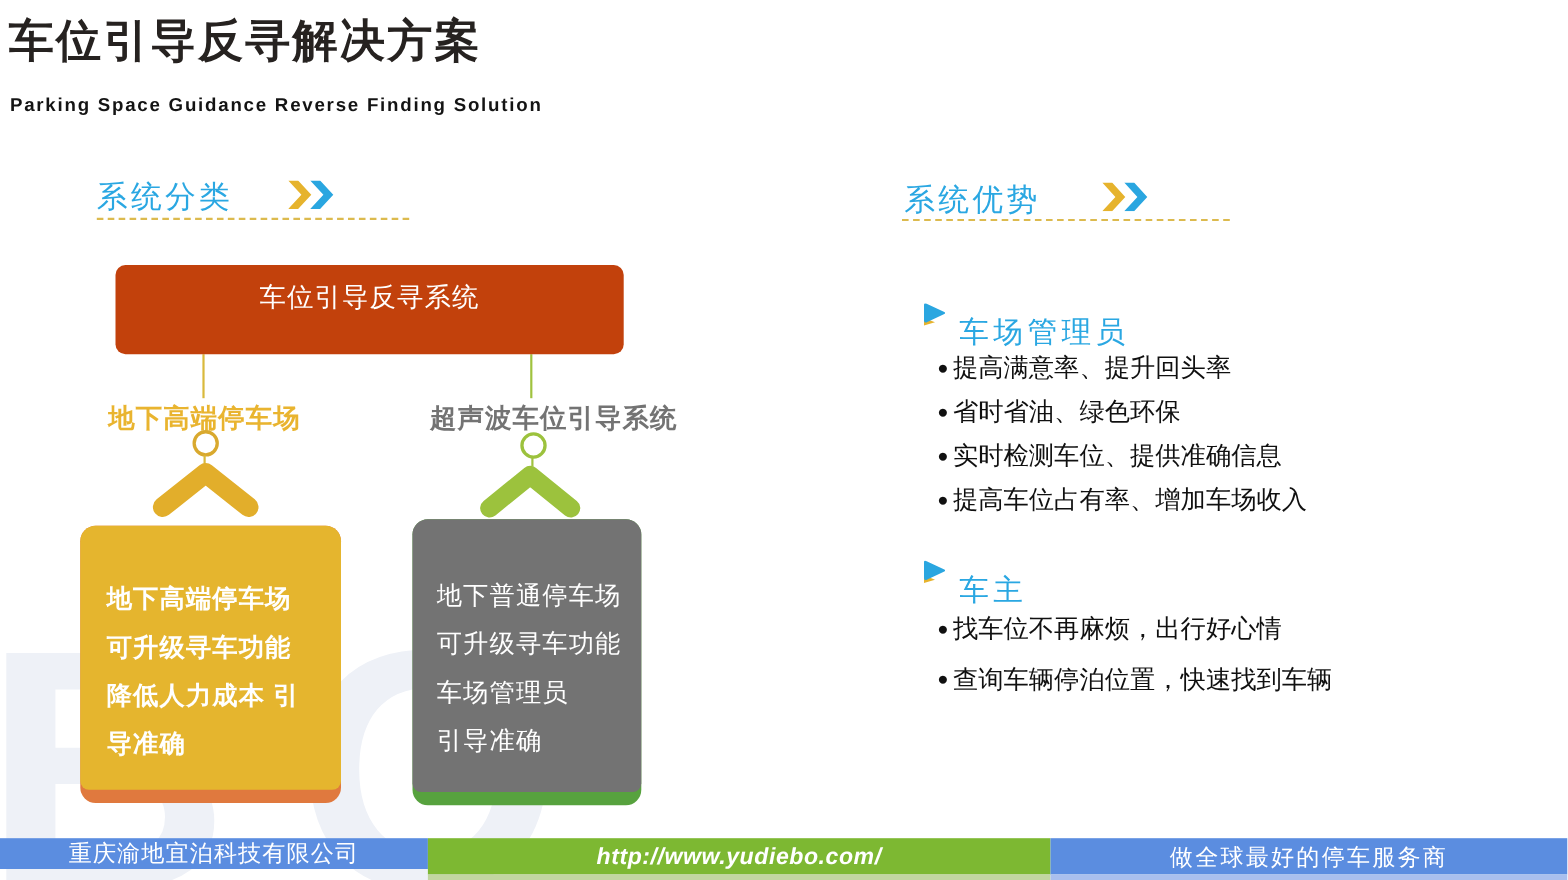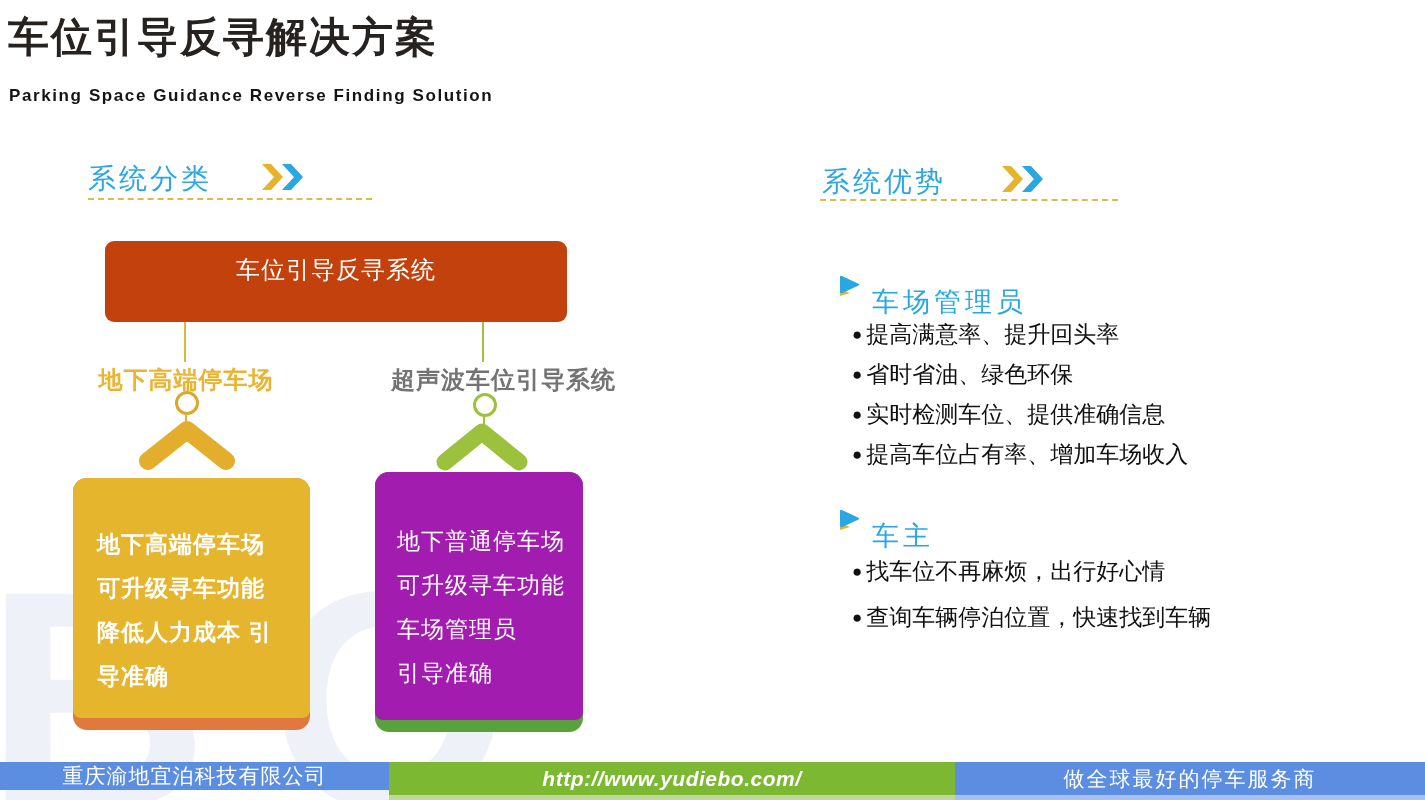--- a/index.html
+++ b/index.html
@@ -107,21 +107,21 @@
   <div class="abs leaf leaf-yellow" style="left:73px;top:478px;width:237px;height:252px;background:#e0793e;">
     <div class="leaf-inner" style="background:#e5b52e;padding:44px 18px 0 24px;">
       <div class="leaf-text">地下高端停车场</div>
       <div class="leaf-text">可升级寻车功能</div>
       <div class="leaf-text">降低人力成本 引</div>
       <div class="leaf-text">导准确</div>
     </div>
   </div>
 
   <div class="abs leaf leaf-green" style="left:375px;top:472px;width:208px;height:260px;background:#57a23e;">
-    <div class="leaf-inner" style="background:#a21caf;padding:48px 14px 16px 22px;">
+    <div class="leaf-inner" style="background:#737373;padding:48px 14px 16px 22px;">
       <div class="leaf-text">地下普通停车场</div>
       <div class="leaf-text">可升级寻车功能</div>
       <div class="leaf-text">车场管理员</div>
       <div class="leaf-text">引导准确</div>
     </div>
   </div>
 
   <div class="abs section-title" style="left:822px;top:163px;">系统优势</div>
   <svg class="abs" style="left:1002px;top:166px;" width="46" height="26" viewBox="0 0 46 26">
     <polygon points="0,0 9,0 21,13 9,26 0,26 12,13" fill="#e6b32d"></polygon>

